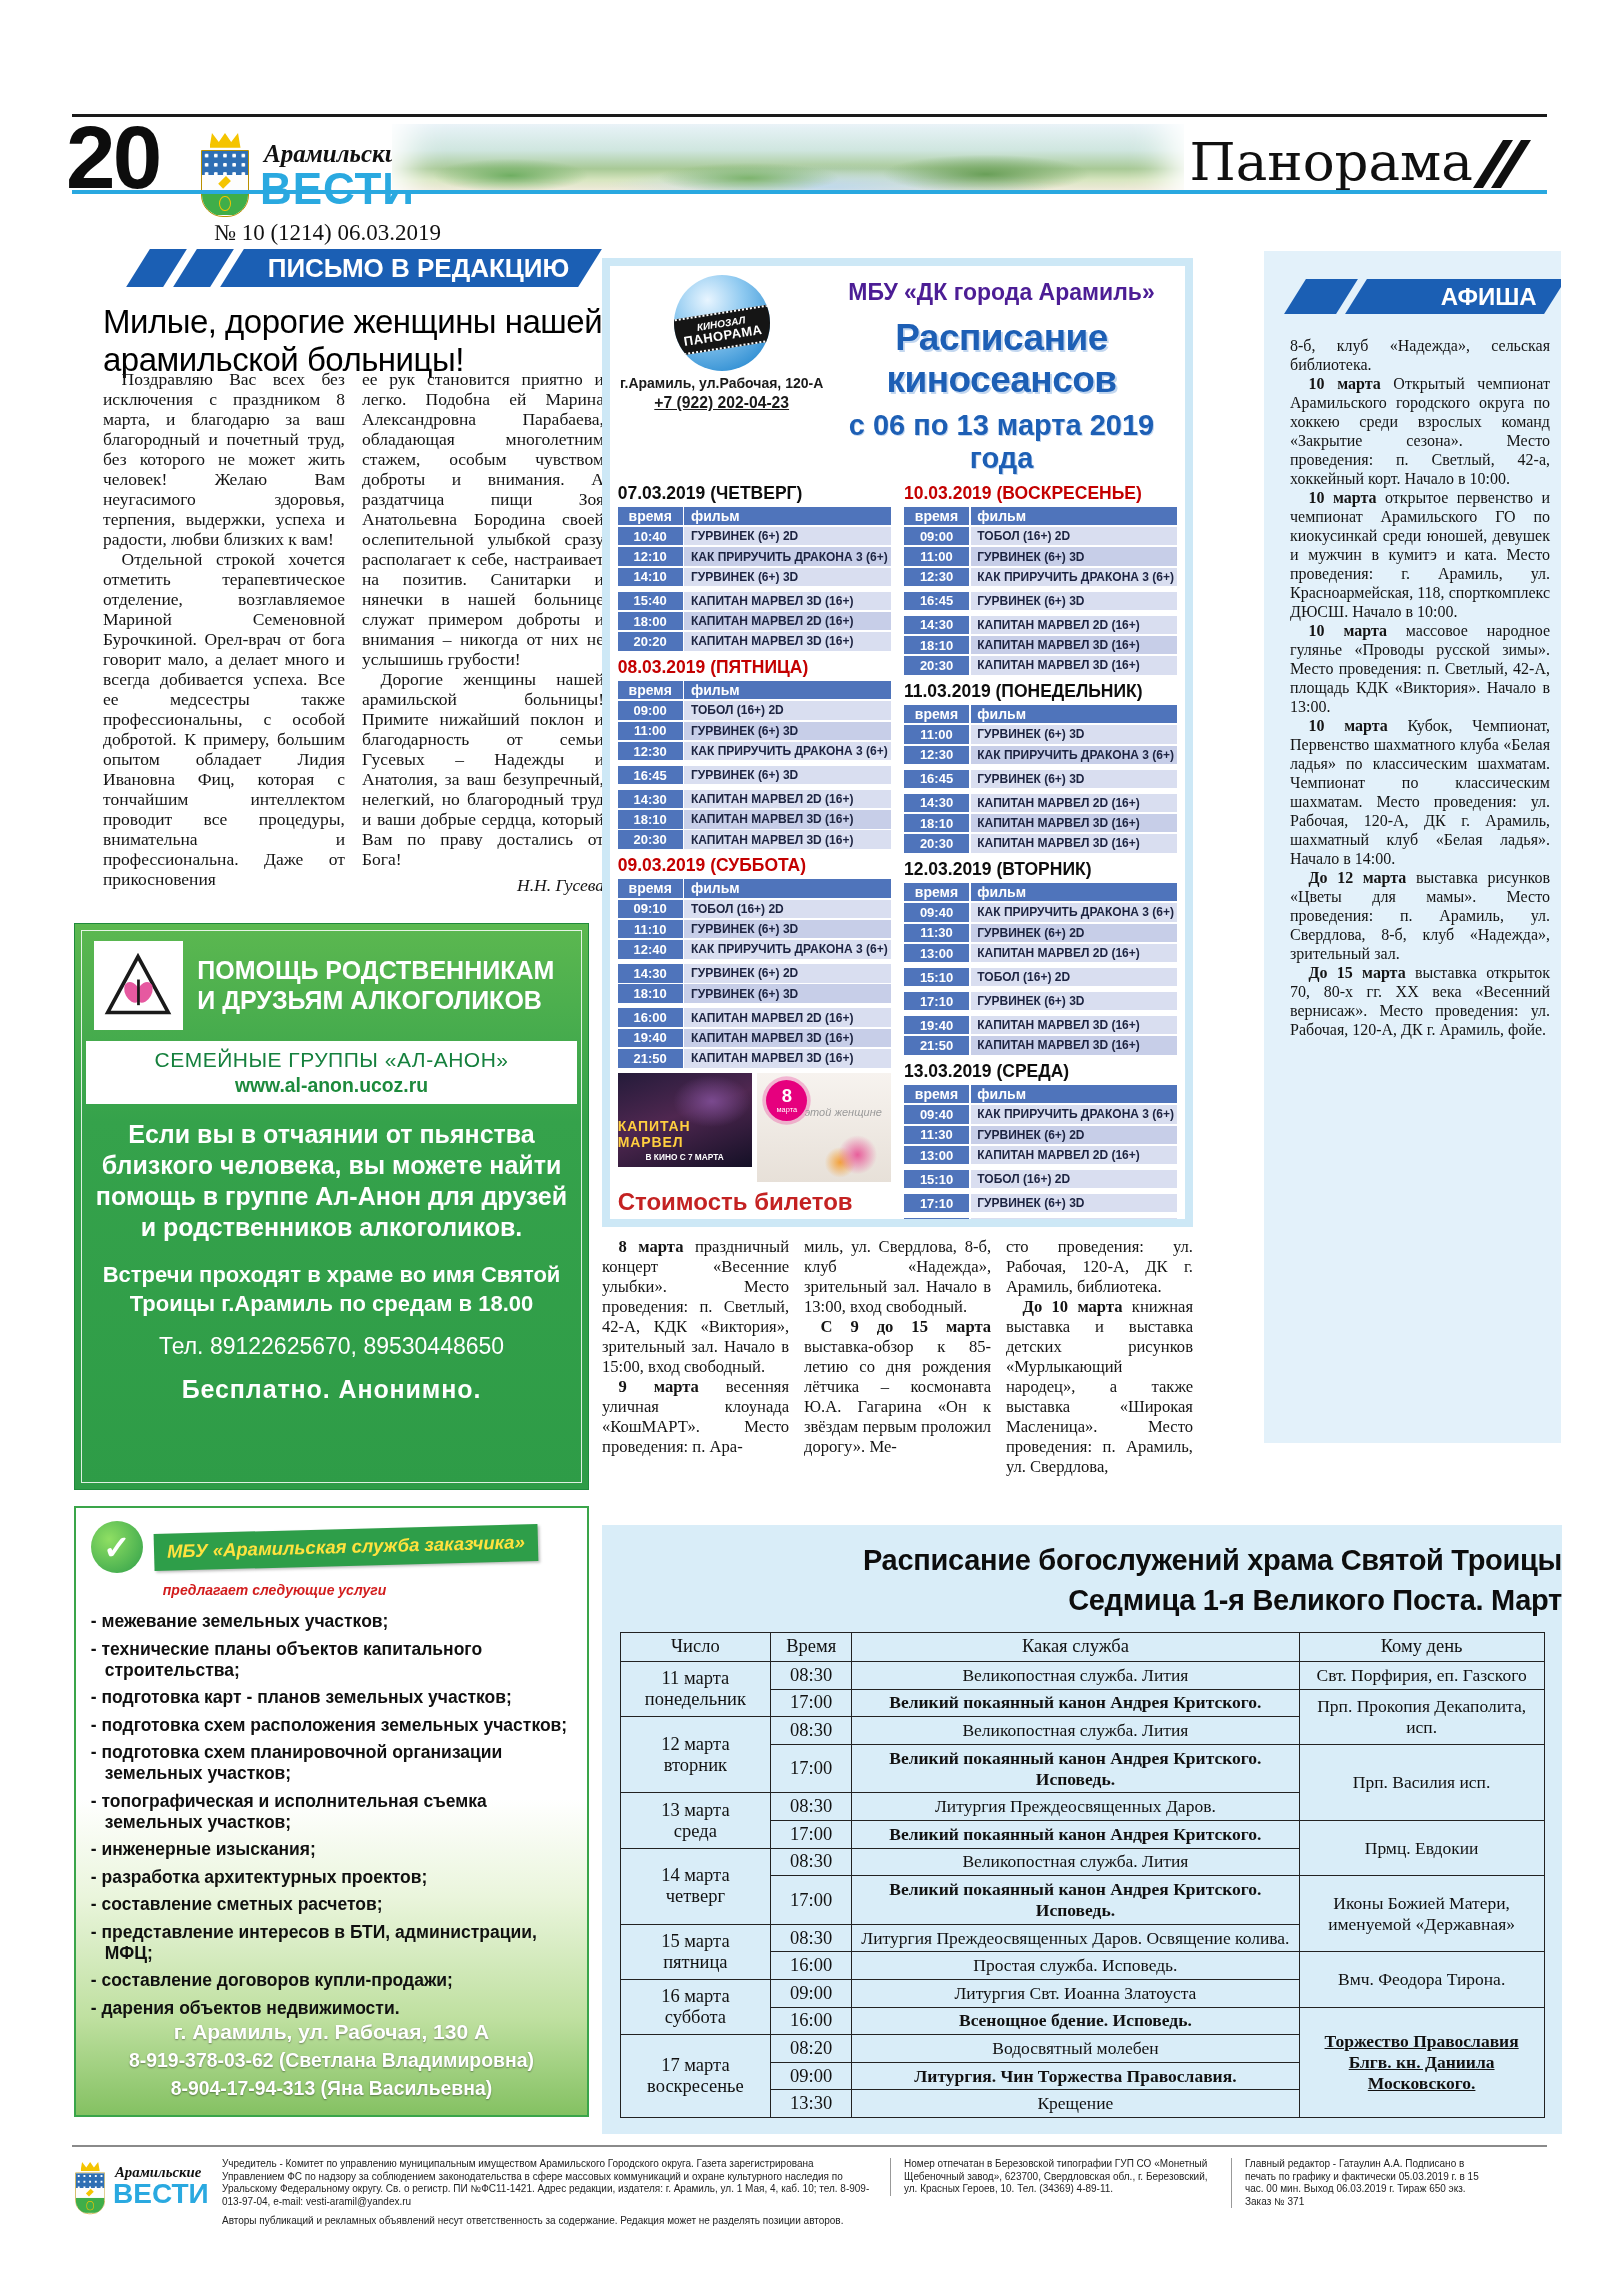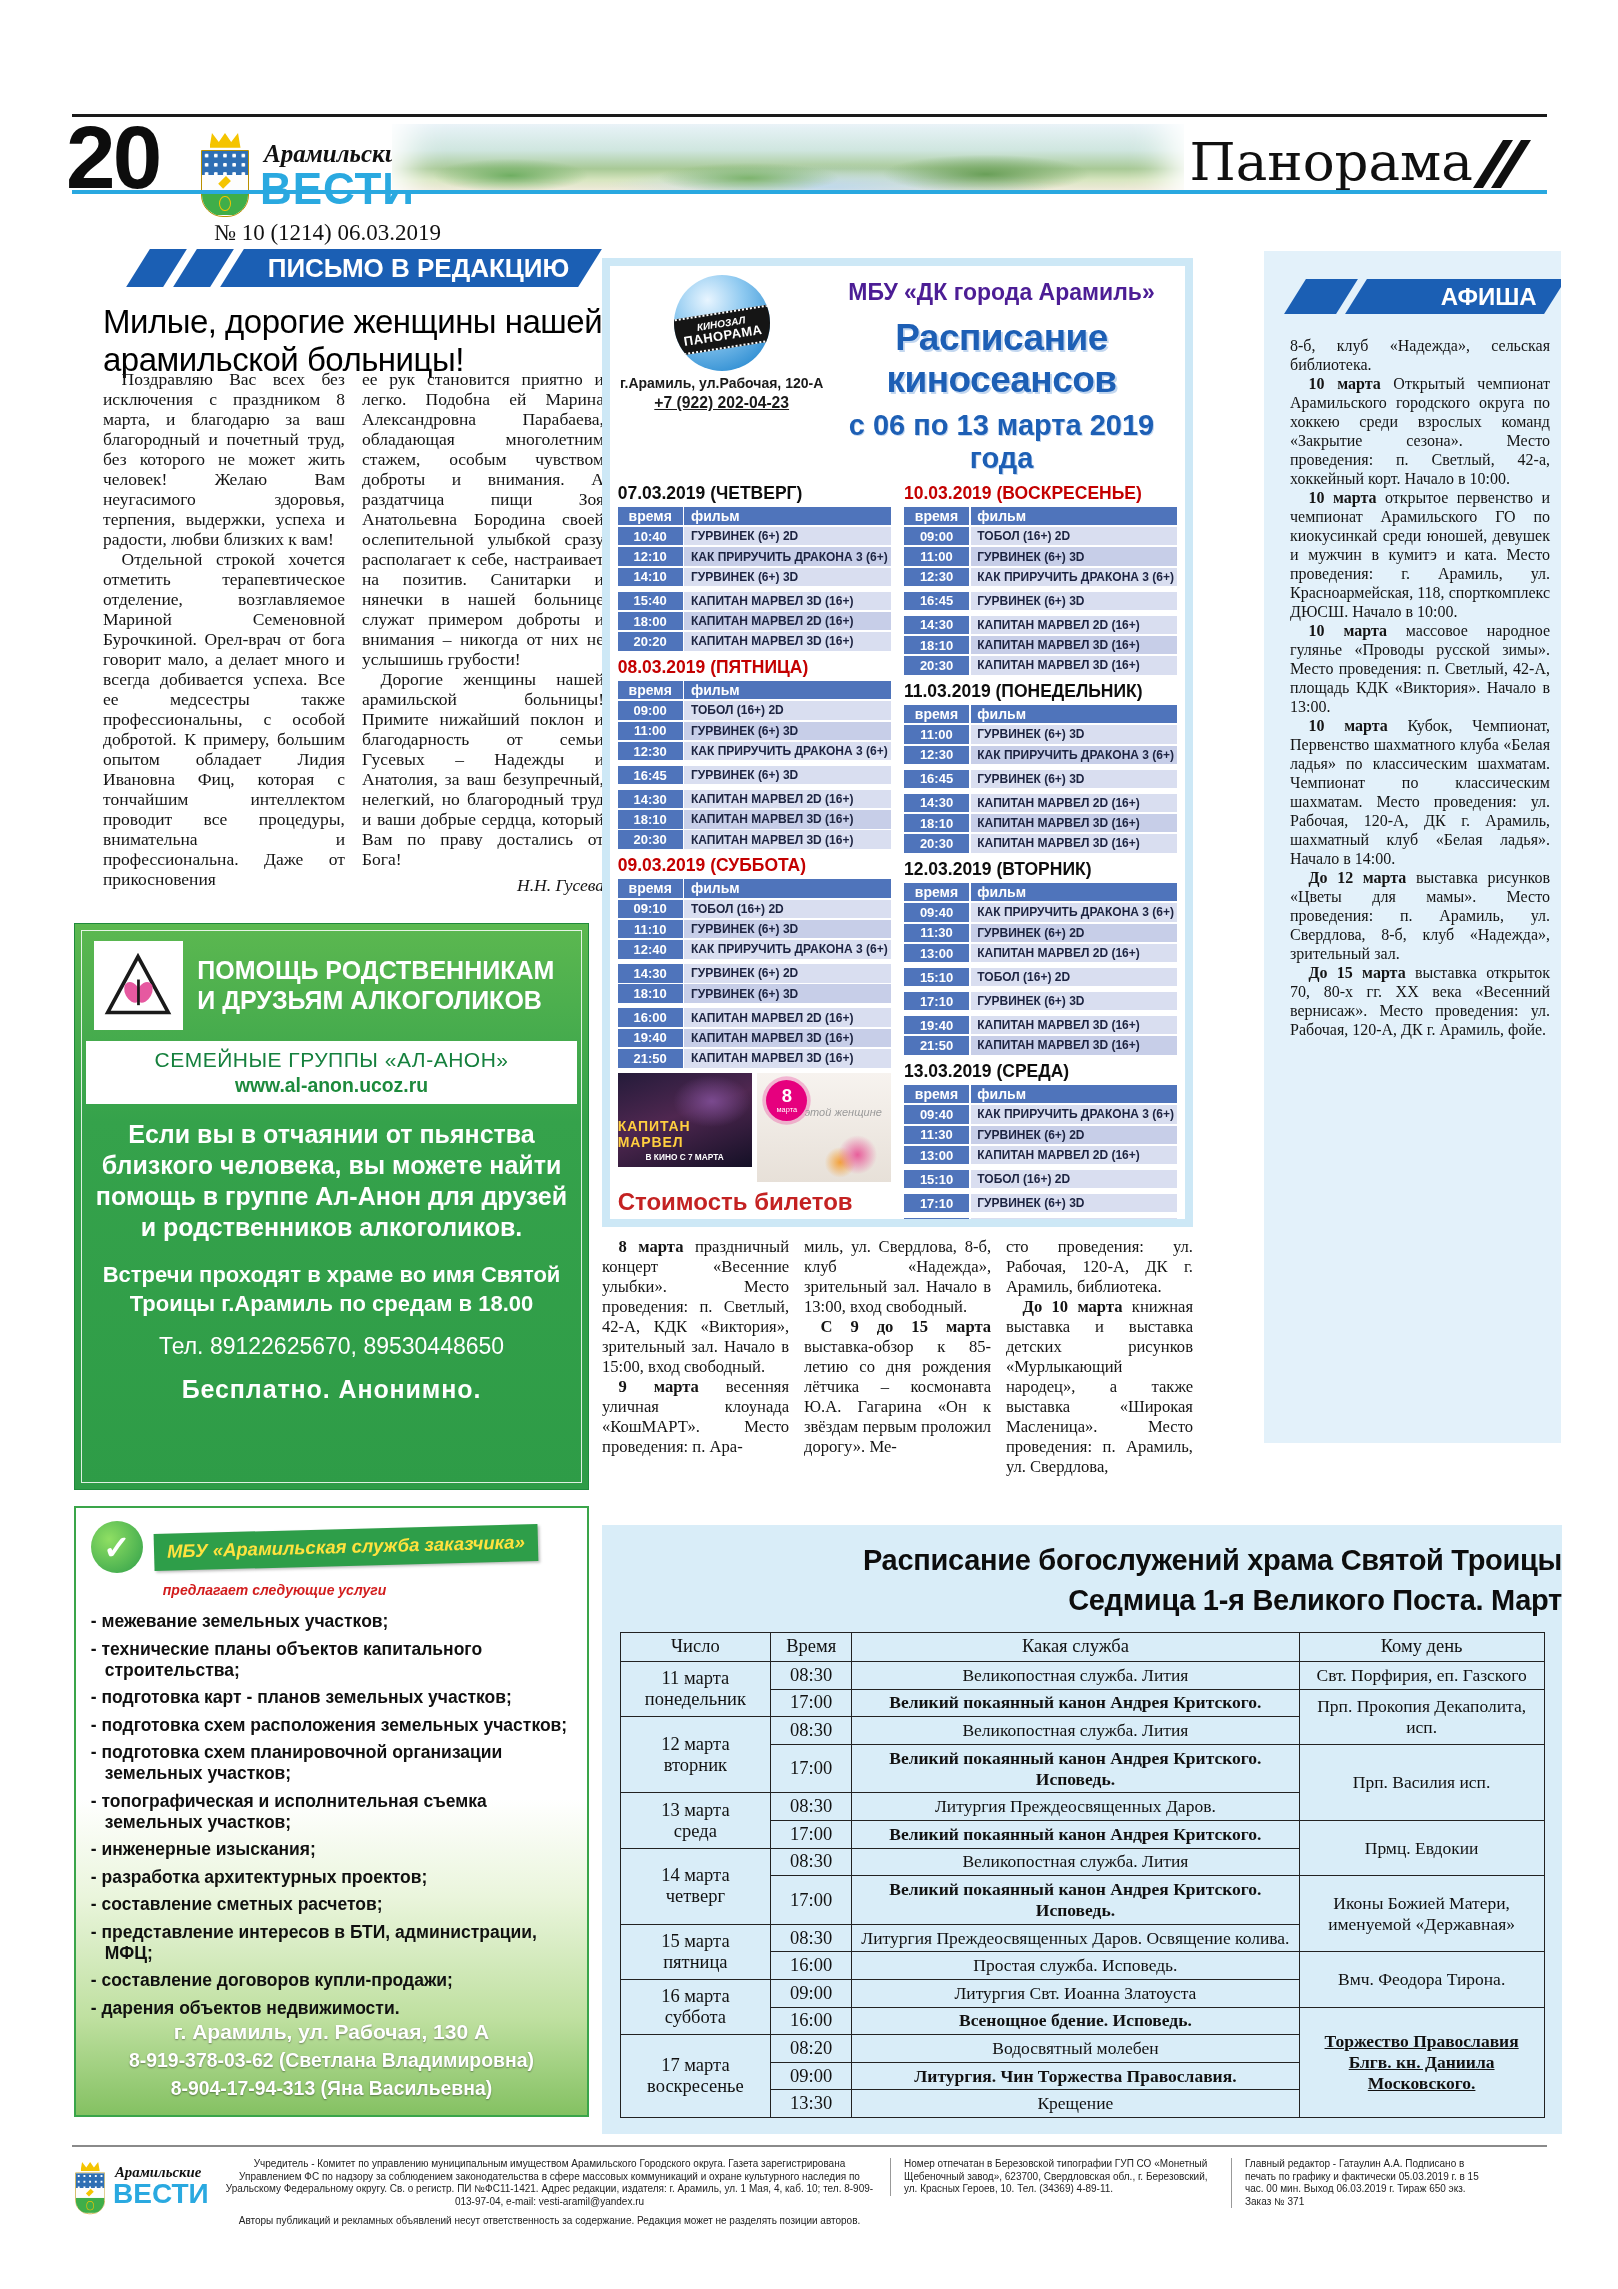--- a/index.html
+++ b/index.html
@@ -129,21 +129,21 @@
   td.csaint.tor{font-weight:bold;text-decoration:underline;}
   
   .foot-rule{position:absolute;left:72px;top:2145px;width:1475px;height:1.8px;background:#8a8a8a;}
   .footer{position:absolute;left:74px;top:2158px;width:1473px;display:flex;align-items:flex-start;}
   .f-logo{width:148px;flex:none;position:relative;height:92px;}
   .f-logo .crest{left:0;top:3.7px;transform:scale(0.62);transform-origin:top left;}
   .f-brand-top{position:absolute;left:41px;top:5.5px;font-family:"Liberation Serif",serif;font-style:italic;font-weight:bold;font-size:14.8px;color:#111;}
   .f-brand-bottom{position:absolute;left:39px;top:20px;font-size:28px;font-weight:bold;color:#2aa9e0;}
   .f-col{font-size:10px;line-height:12.5px;color:#222;}
   .f1{width:655px;padding-right:13px;}
-  .f1 p{margin:0 0 6.5px;text-align:center;}
+  .f1 p{margin:0 0 6.5px;}
   .f2{width:314px;border-left:0.9px solid #999;padding-left:13px;padding-right:13px;}
   .f3{width:249px;border-left:0.9px solid #999;padding-left:13px;}
 </style>
 </head>
 <body>
 
 <div id="page">
 
   <div class="top-rule"></div>
   <div class="page-num">20</div>

